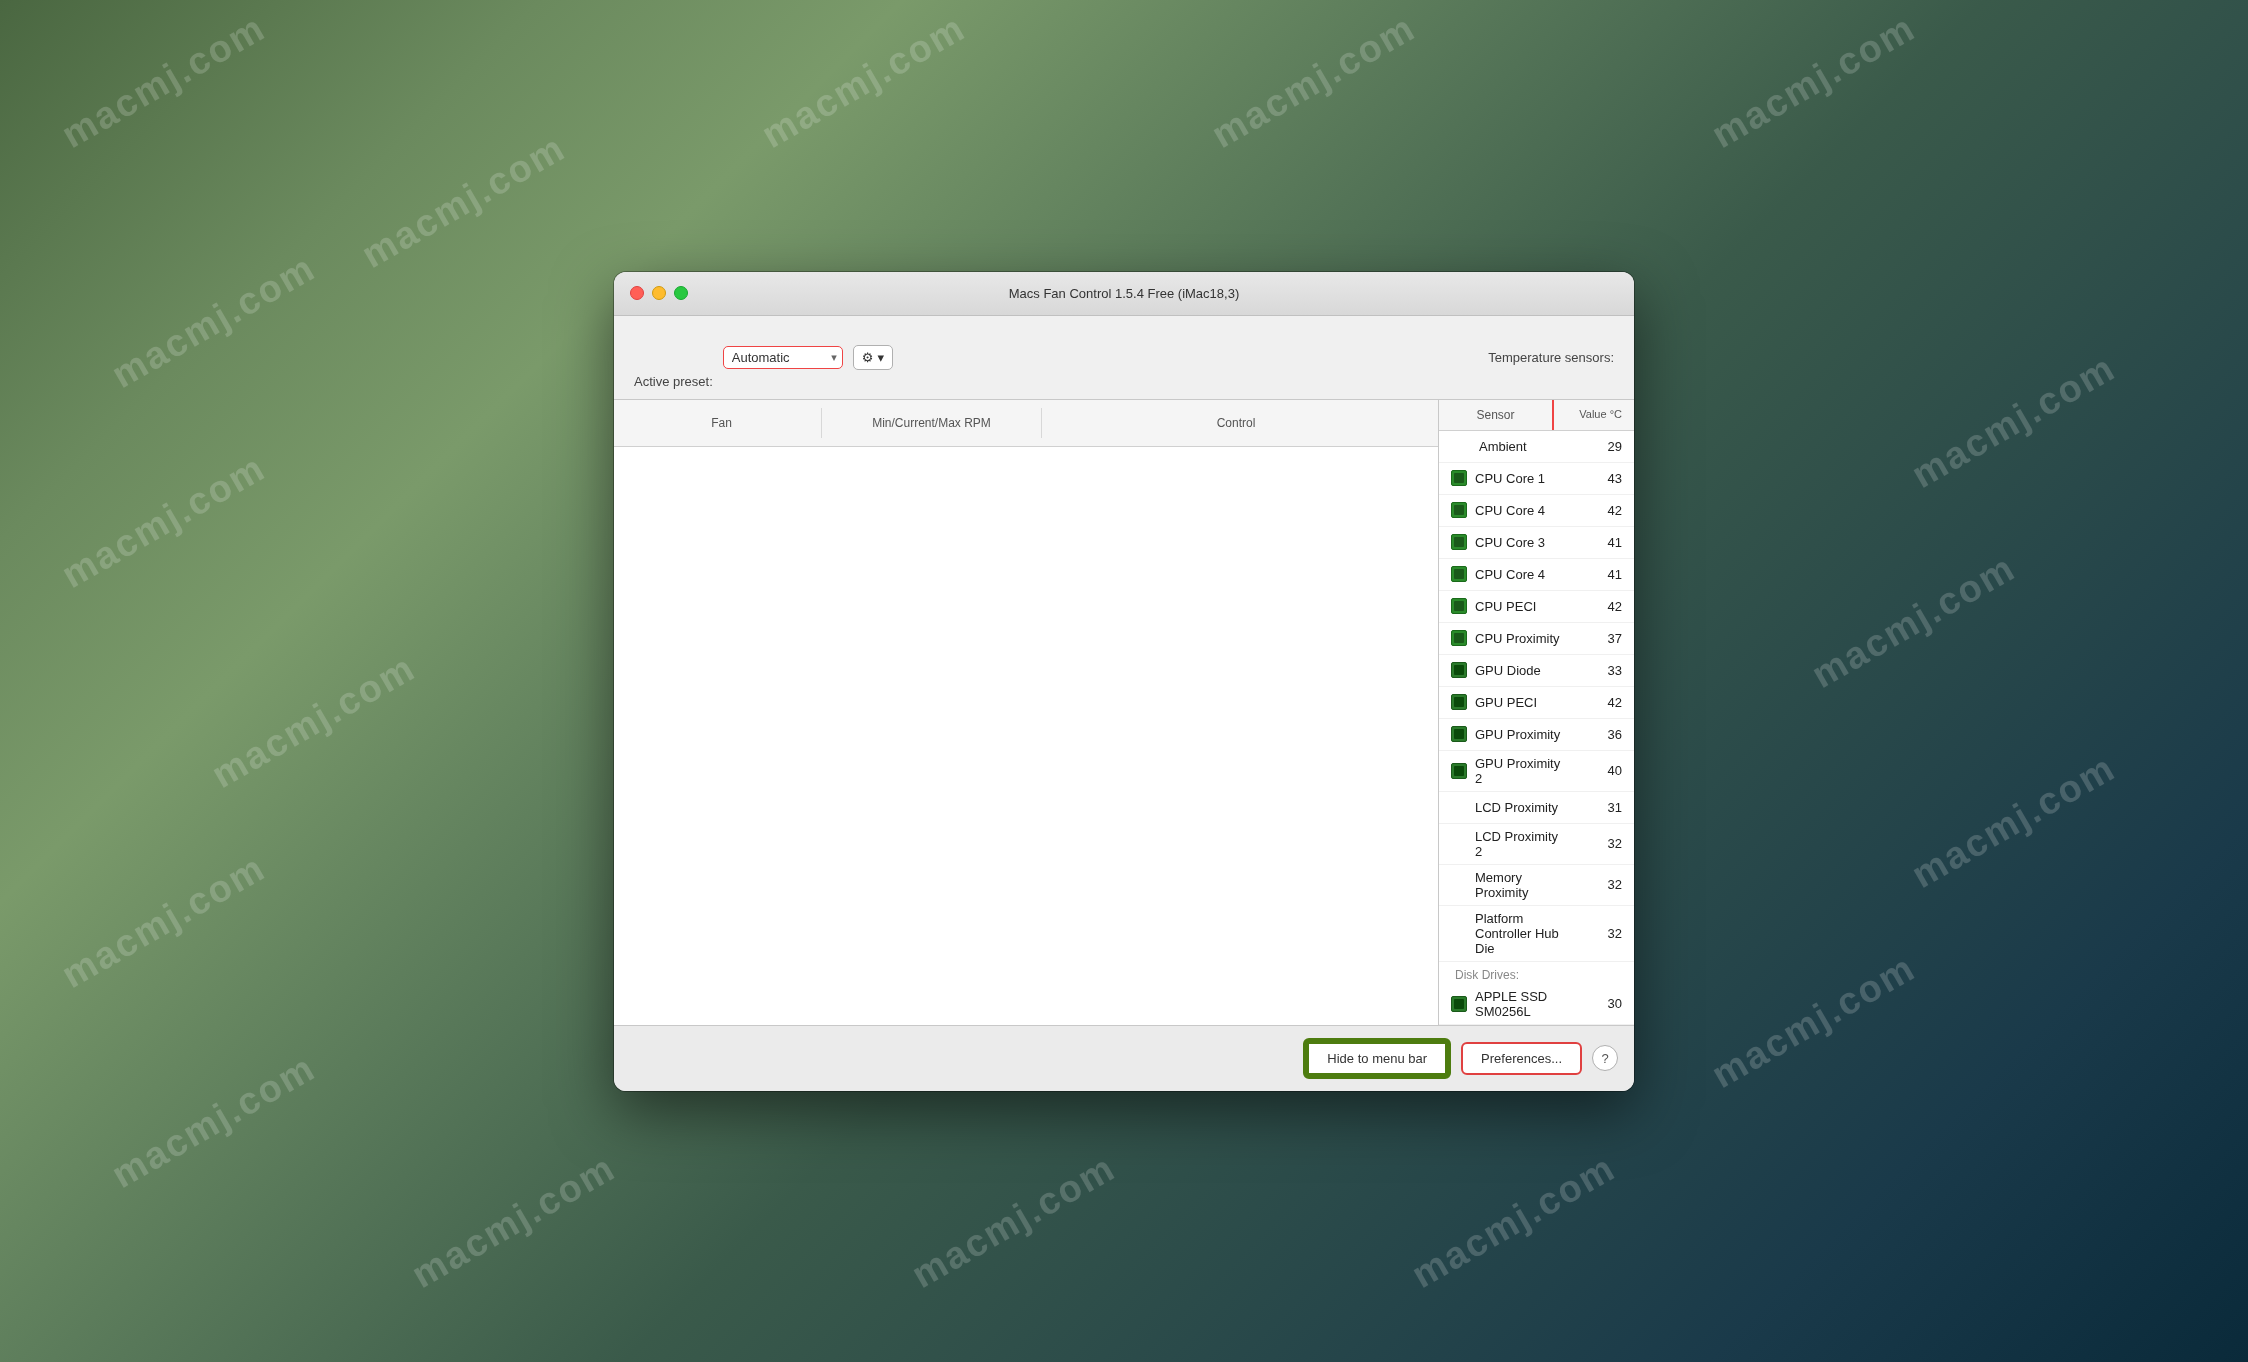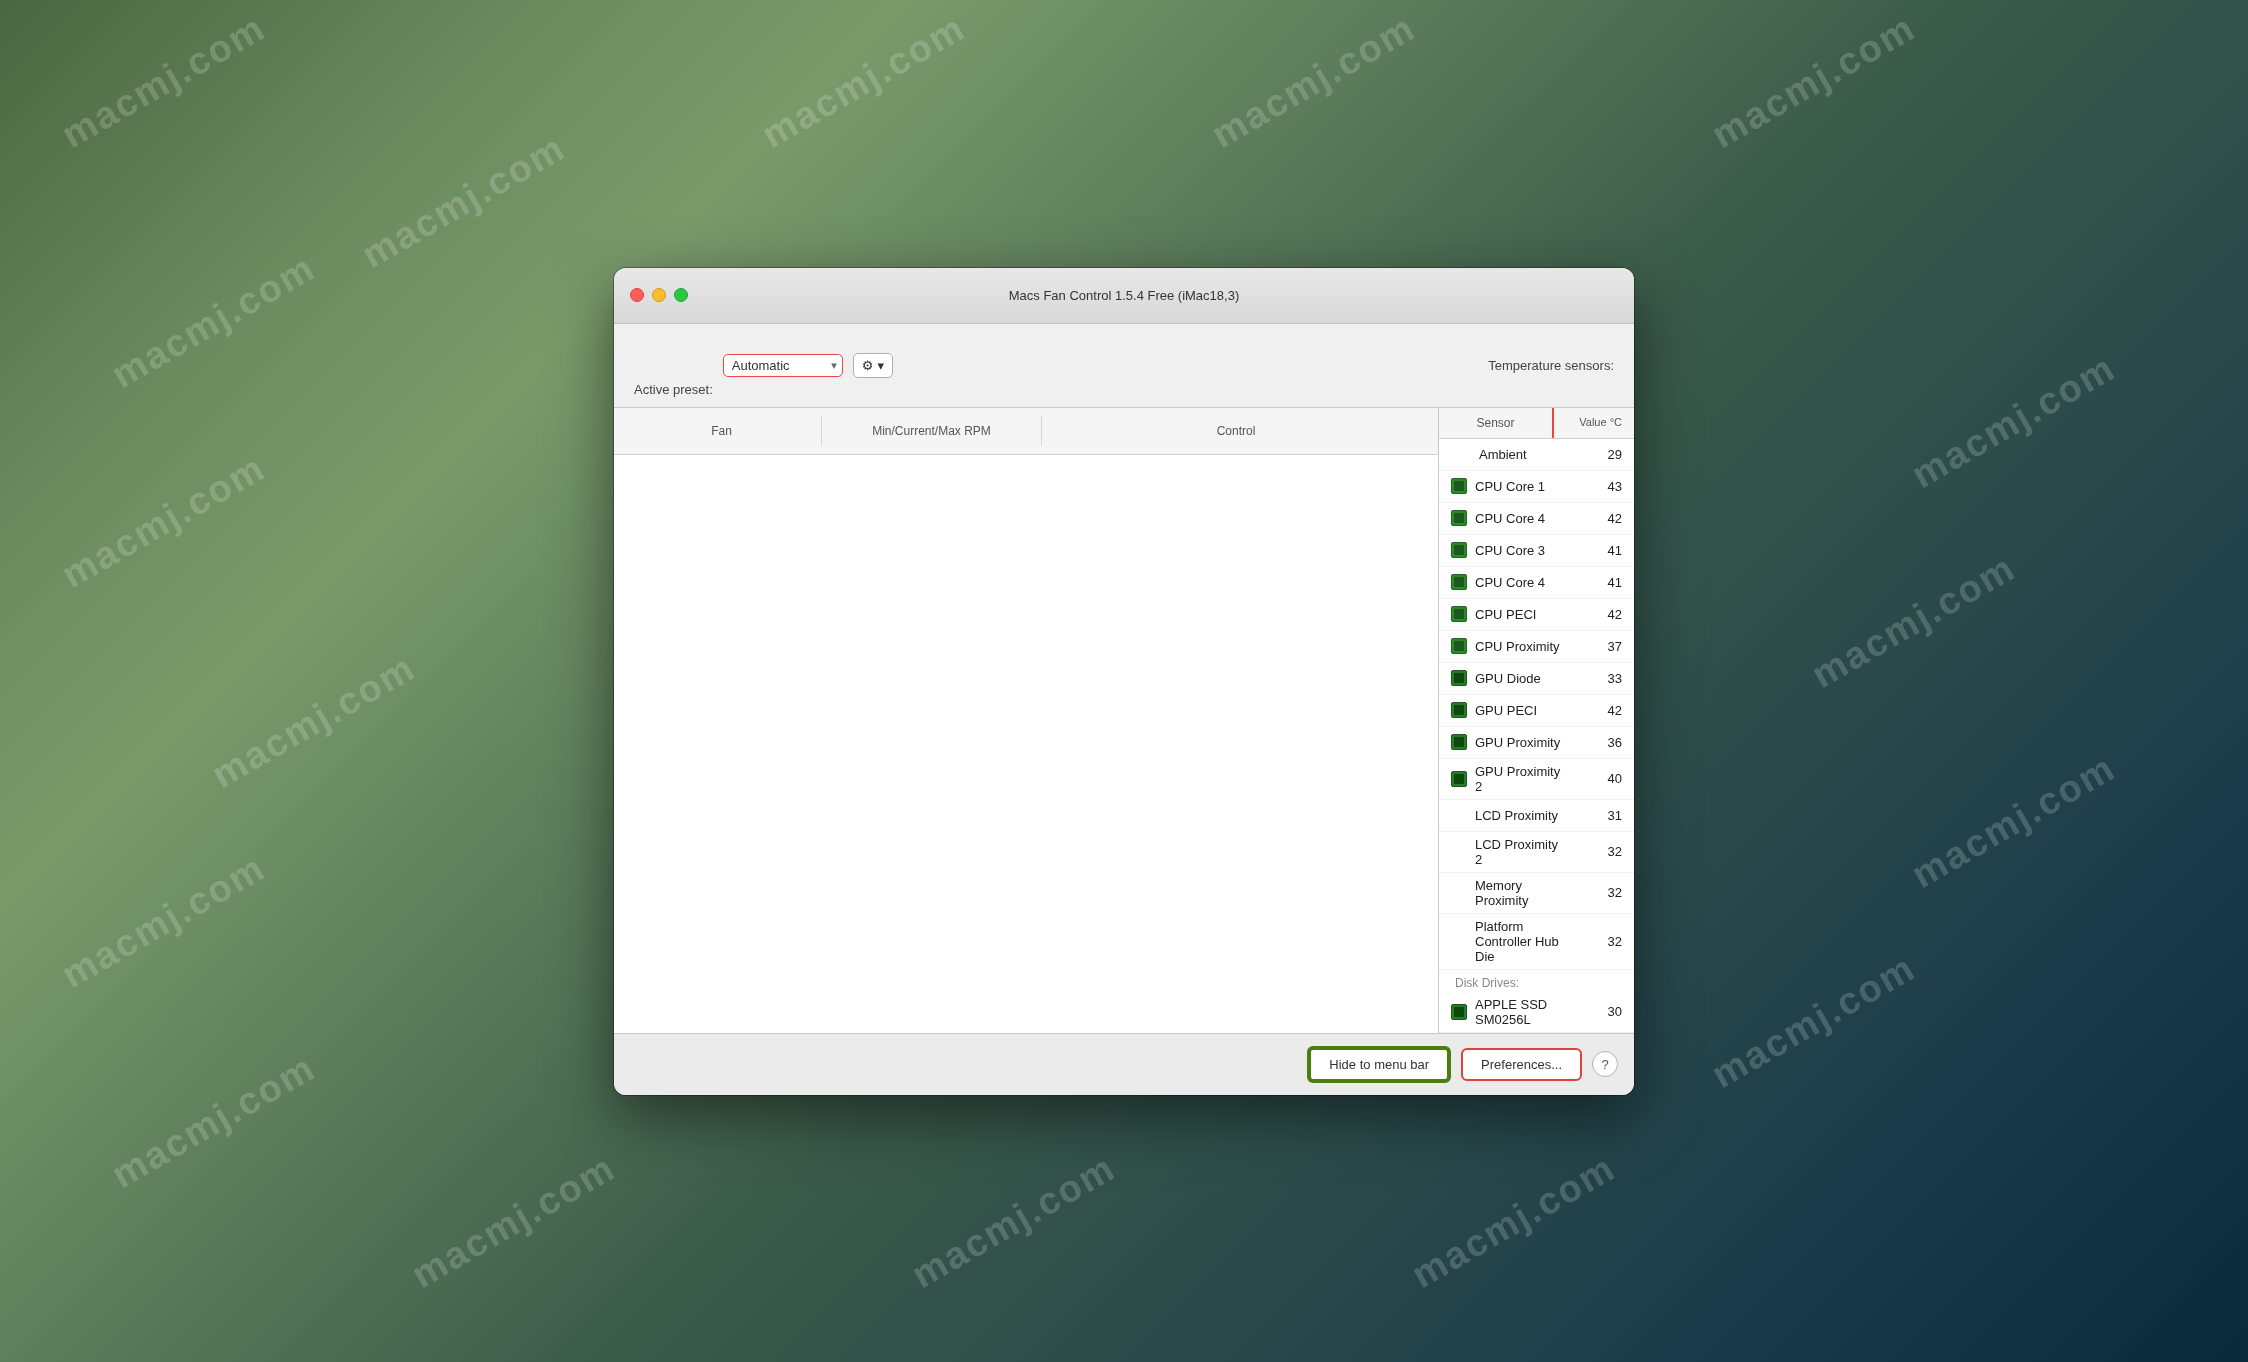--- a/index.html
+++ b/index.html
@@ -41,21 +41,21 @@
       box-shadow: 0 20px 60px rgba(0,0,0,0.5), 0 0 0 1px rgba(0,0,0,0.3);
       overflow: hidden;
       position: relative;
     }
 
     
     .titlebar {
       background: linear-gradient(to bottom, #e8e8e8, #d8d8d8);
       border-bottom: 1px solid #c0c0c0;
       padding: 0 16px;
-      height: 56px;
+      height: 44px;
       display: flex;
       align-items: center;
       justify-content: center;
       position: relative;
     }
 
     .titlebar-buttons {
       position: absolute;
       left: 16px;
       display: flex;
@@ -340,21 +340,21 @@
       border-top: 1px solid #c8c8c8;
       padding: 12px 16px;
       display: flex;
       align-items: center;
       justify-content: flex-end;
       gap: 10px;
     }
 
     .btn-hide {
       background: white;
-      border: 4px solid #4d7c0f;
+      border: 6px solid #4d7c0f;
       border-radius: 6px;
       padding: 7px 18px;
       font-size: 13px;
       color: #333;
       cursor: pointer;
     }
 
     .btn-prefs {
       background: white;
       border: 2px solid #e04040;

